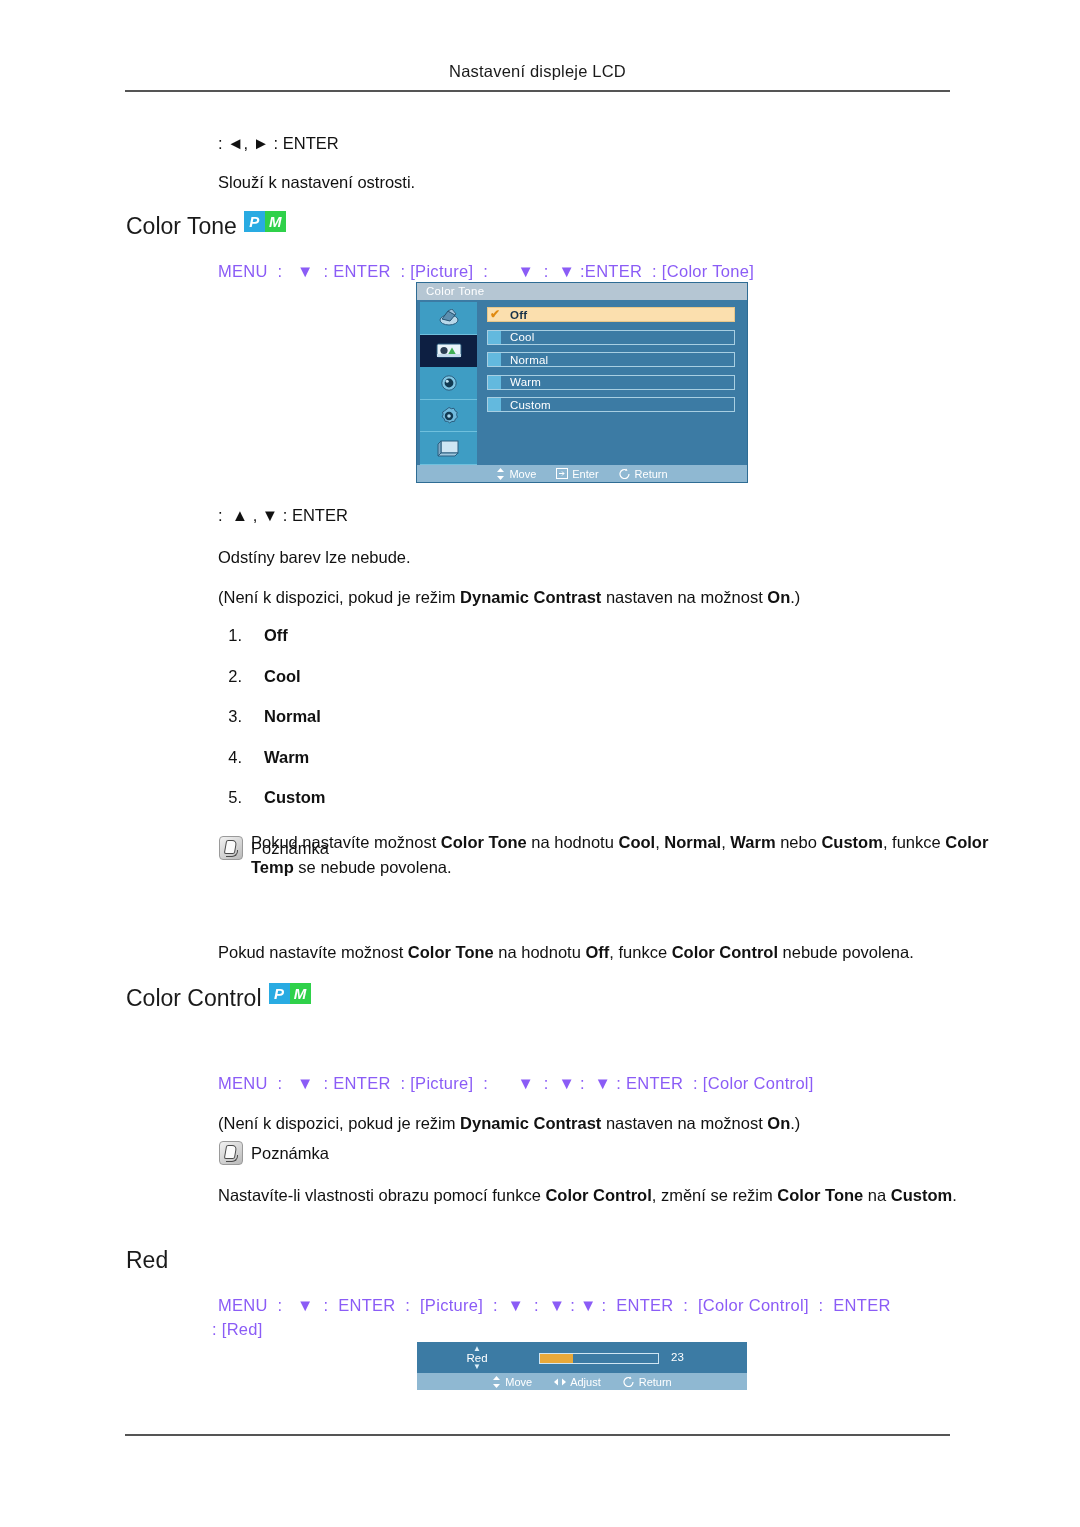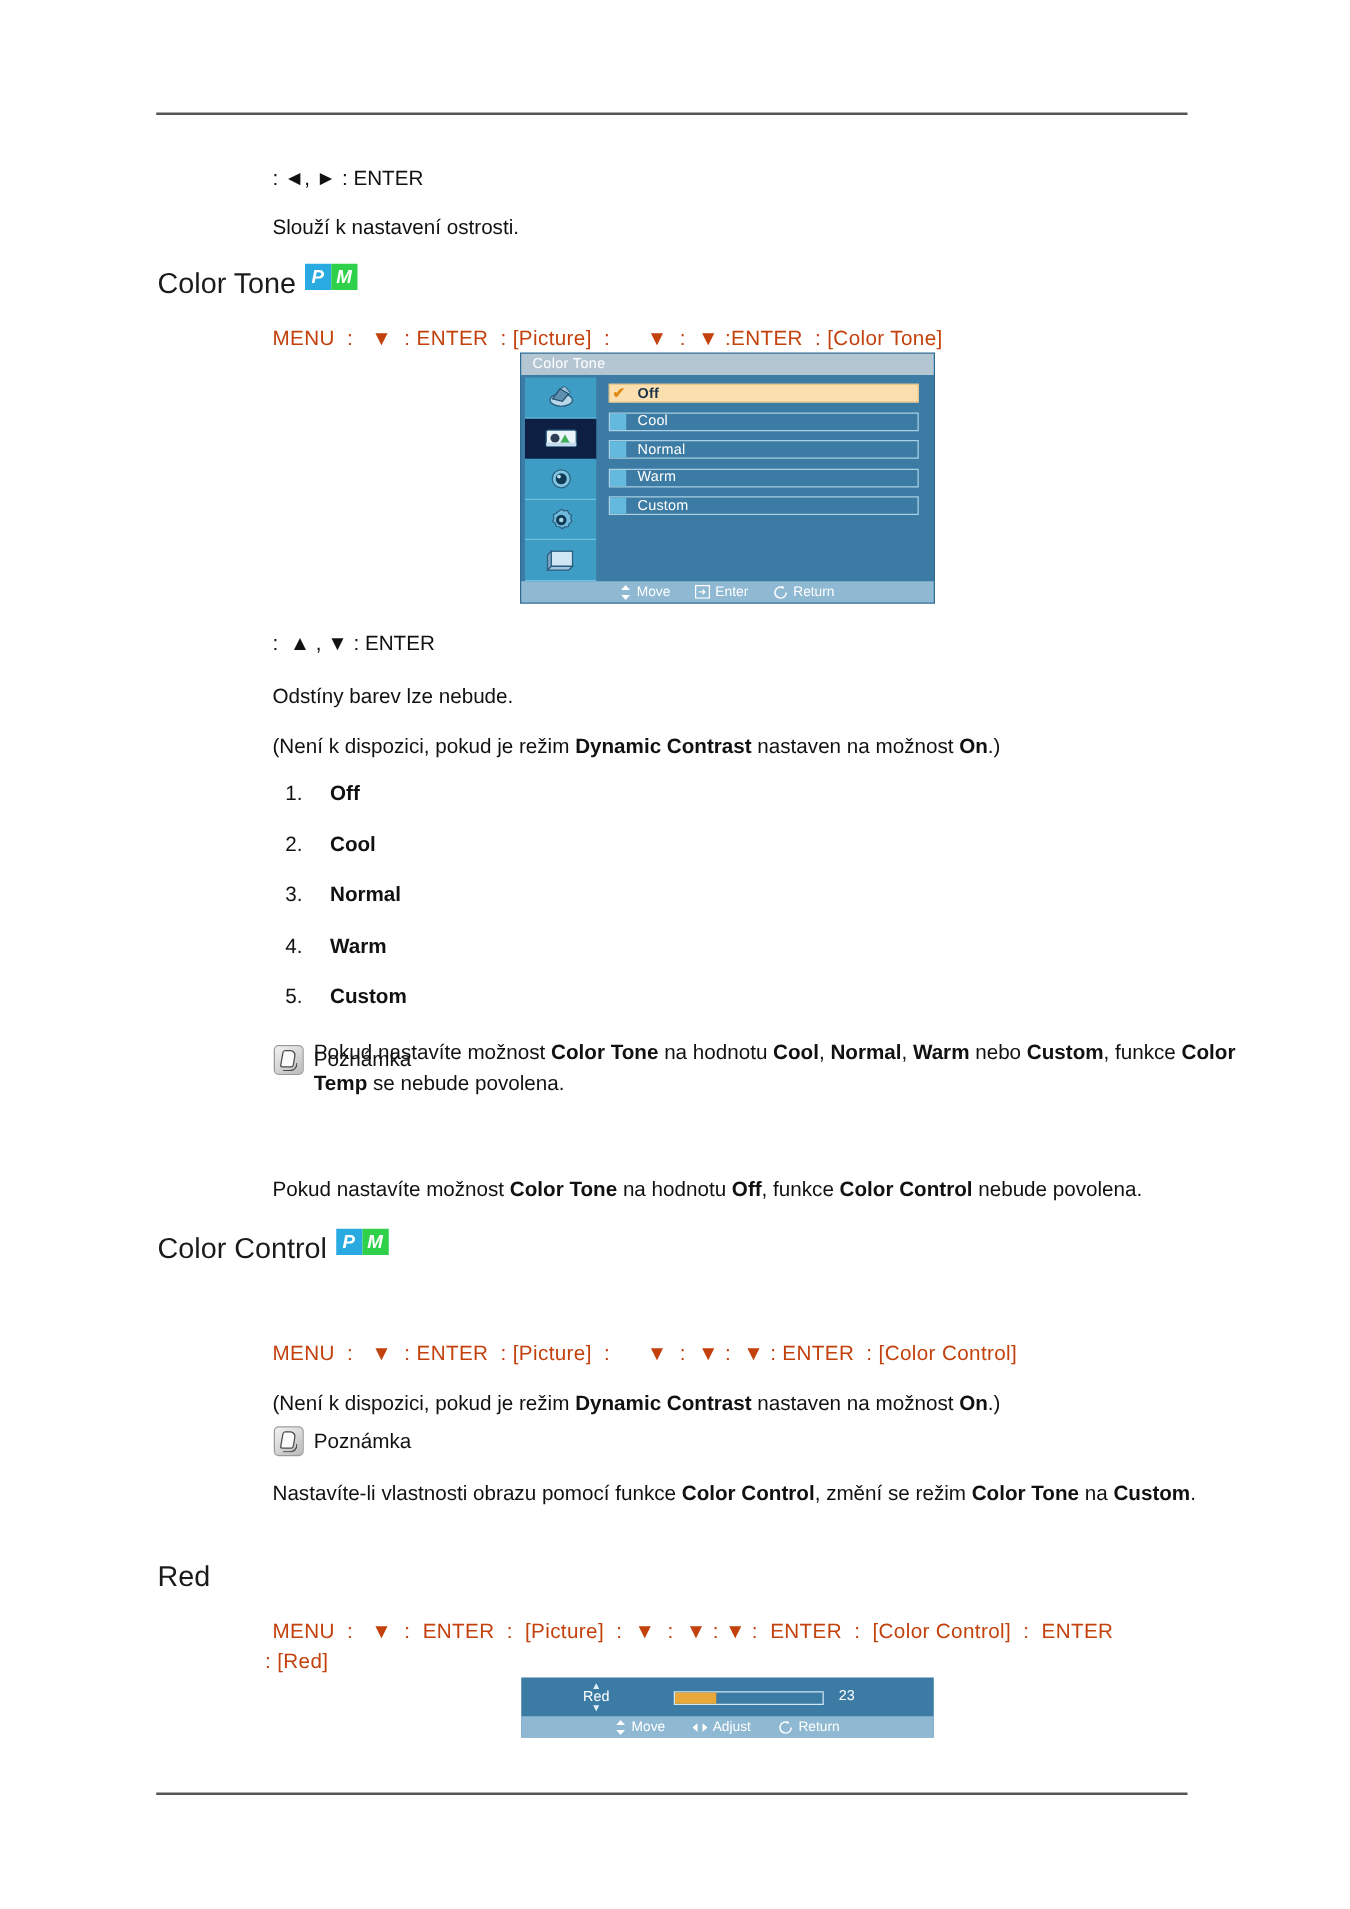--- a/index.html
+++ b/index.html
@@ -92,21 +92,21 @@
     vertical-align: top;
   }
   .badge-p { background: #29abe2; }
   .badge-m { background: #2fd14a; }
 
   
   .menupath {
     position: absolute;
     font-size: 16.5px;
     line-height: 26px;
-    color: #c2410c;
+    color: #8b5cf6;
     letter-spacing: .3px;
     white-space: pre-wrap;
     text-align: right;
   }
 
   
   .numlist {
     position: absolute;
     left: 206px;
     top: 626px;
@@ -329,20 +329,21 @@
     gap: 22px;
     font-size: 11px;
     color: #ffffff;
   }
 </style>
 </head>
 <body>
 
 <div class="page">
 
+  <div class="page-header">Nastavení displeje LCD</div>
   <div class="header-rule"></div>
 
   <div class="txt" style="left:218px; top:131px;">: ◄, ► : ENTER</div>
   <div class="txt" style="left:218px; top:170px;">Slouží k nastavení ostrosti.</div>
 
   <div class="h1" style="top:212px;">
     <span class="label">Color Tone</span><span class="badge-group"><span class="badge badge-p">P</span><span class="badge badge-m">M</span></span>
   </div>
 
   <div class="menupath" style="left:218px; top:258px;">MENU  :   ▼  : ENTER  : [Picture]  :      ▼  :  ▼ :ENTER  : [Color Tone]</div>

